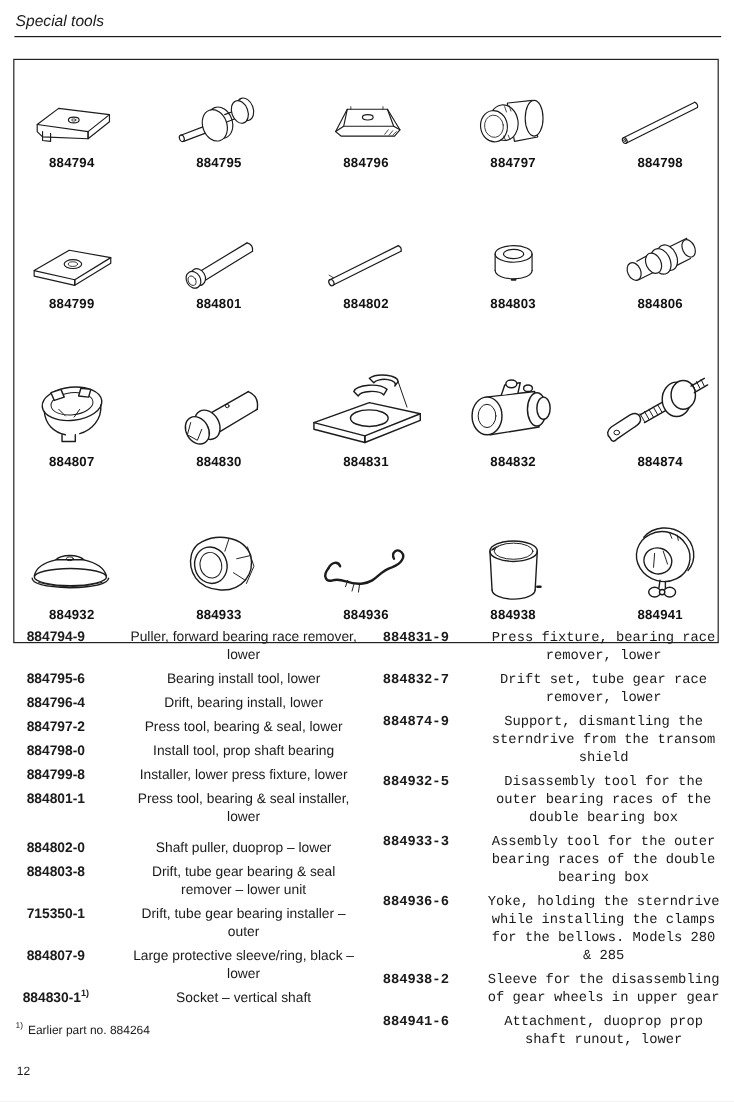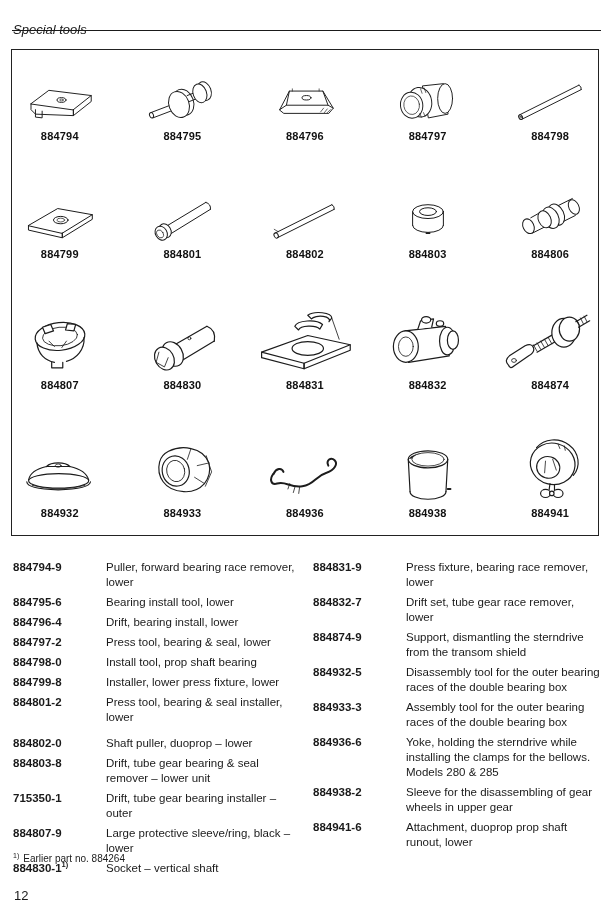--- a/index.html
+++ b/index.html
@@ -6,21 +6,21 @@
   .page{
     position:relative;
     width:612px;height:918px;
     background:#ffffff;
     font-family:"Liberation Sans", sans-serif;
     color:#1a1a1a;
     margin:0 auto;
     overflow:hidden;
   }
   .hdr-title{
-    position:absolute;top:22px;left:13px;
+    position:absolute;top:10px;left:13px;
     font-style:italic;font-size:13px;color:#1a1a1a;
   }
   .hdr-rule{
     position:absolute;top:30px;left:12px;width:589px;height:0;
     border-top:1.4px solid #1a1a1a;
   }
   .panel{
     position:absolute;top:49px;left:11px;width:588px;height:487px;
     border:1.3px solid #222;
     box-sizing:border-box;
@@ -40,45 +40,46 @@
     font-size:11px;font-weight:bold;color:#111;
     margin-top:1px;margin-bottom:3px;letter-spacing:.2px;
   }
   .tool-svg *{stroke:#1c1c1c;stroke-width:1.3;fill:none;stroke-linecap:round;stroke-linejoin:round;}
   .tool-svg .fw{fill:#ffffff;}
   .tool-svg .fd{fill:#1c1c1c;stroke:none;}
   .tool-svg .thin{stroke-width:.9;}
   .tool-svg .thick{stroke-width:2.2;}
 
   .plist{
-    position:absolute;top:560px;left:13px;width:588px;
+    position:absolute;top:524px;left:13px;width:588px;
     display:flex;
+    text-align:center;
   }
   .pcol{width:287px;flex:0 0 287px;}
-  .pcol.right{margin-left:13px;}
+  .pcol.right{margin-left:13px;font-family:Liberation Mono, monospace;}
   .li{
     display:flex;
     font-size:11.5px;line-height:15px;
     margin-bottom:5px;
   }
   .li .pn{
     flex:0 0 67px;font-weight:bold;white-space:nowrap;
   }
   .li .pn sup{font-size:7.5px;line-height:0;}
   .li .ds{flex:1 1 auto;max-width:205px;margin-left:26px;}
   .li.gap-top{margin-top:11px;}
 
   .fnote{
     position:absolute;top:852px;left:13px;
     font-size:10px;color:#1a1a1a;
   }
   .fnote sup{font-size:7px;margin-right:4px;}
   .pgnum{
     position:absolute;top:888px;left:14px;
-    font-size:13px;color:#1a1a1a;
+    font-size:10px;color:#1a1a1a;
   }
 </style>
 </head>
 <body>
 
 <div class="page">
 
   <div class="hdr-title">Special tools</div>
   <div class="hdr-rule"></div>
 
@@ -338,21 +339,21 @@
       </div>
       <div class="li">
         <span class="pn">884798-0</span>
         <span class="ds">Install tool, prop shaft bearing</span>
       </div>
       <div class="li">
         <span class="pn">884799-8</span>
         <span class="ds">Installer, lower press fixture, lower</span>
       </div>
       <div class="li">
-        <span class="pn">884801-2</span>
+        <span class="pn">884801-1</span>
         <span class="ds">Press tool, bearing &amp; seal installer,  lower</span>
       </div>
       <div class="li gap-top">
         <span class="pn">884802-0</span>
         <span class="ds">Shaft puller, duoprop – lower</span>
       </div>
       <div class="li">
         <span class="pn">884803-8</span>
         <span class="ds">Drift, tube gear bearing &amp; seal remover – lower unit</span>
       </div>

